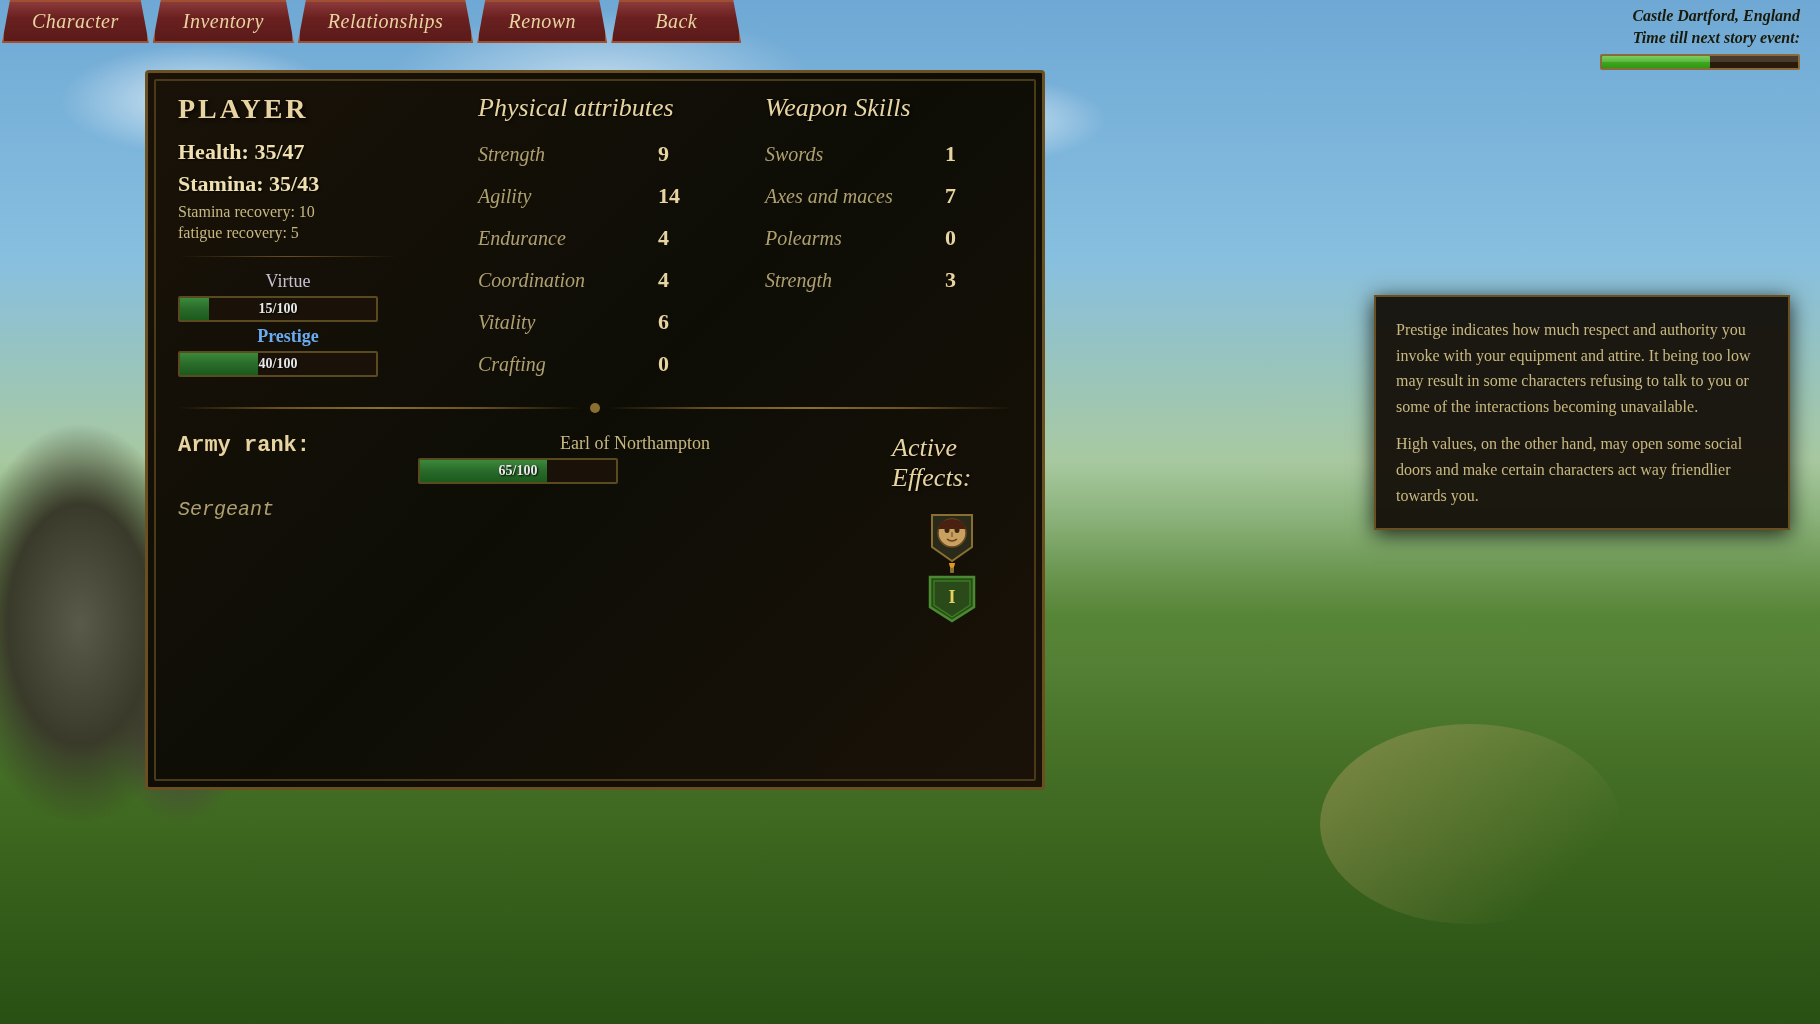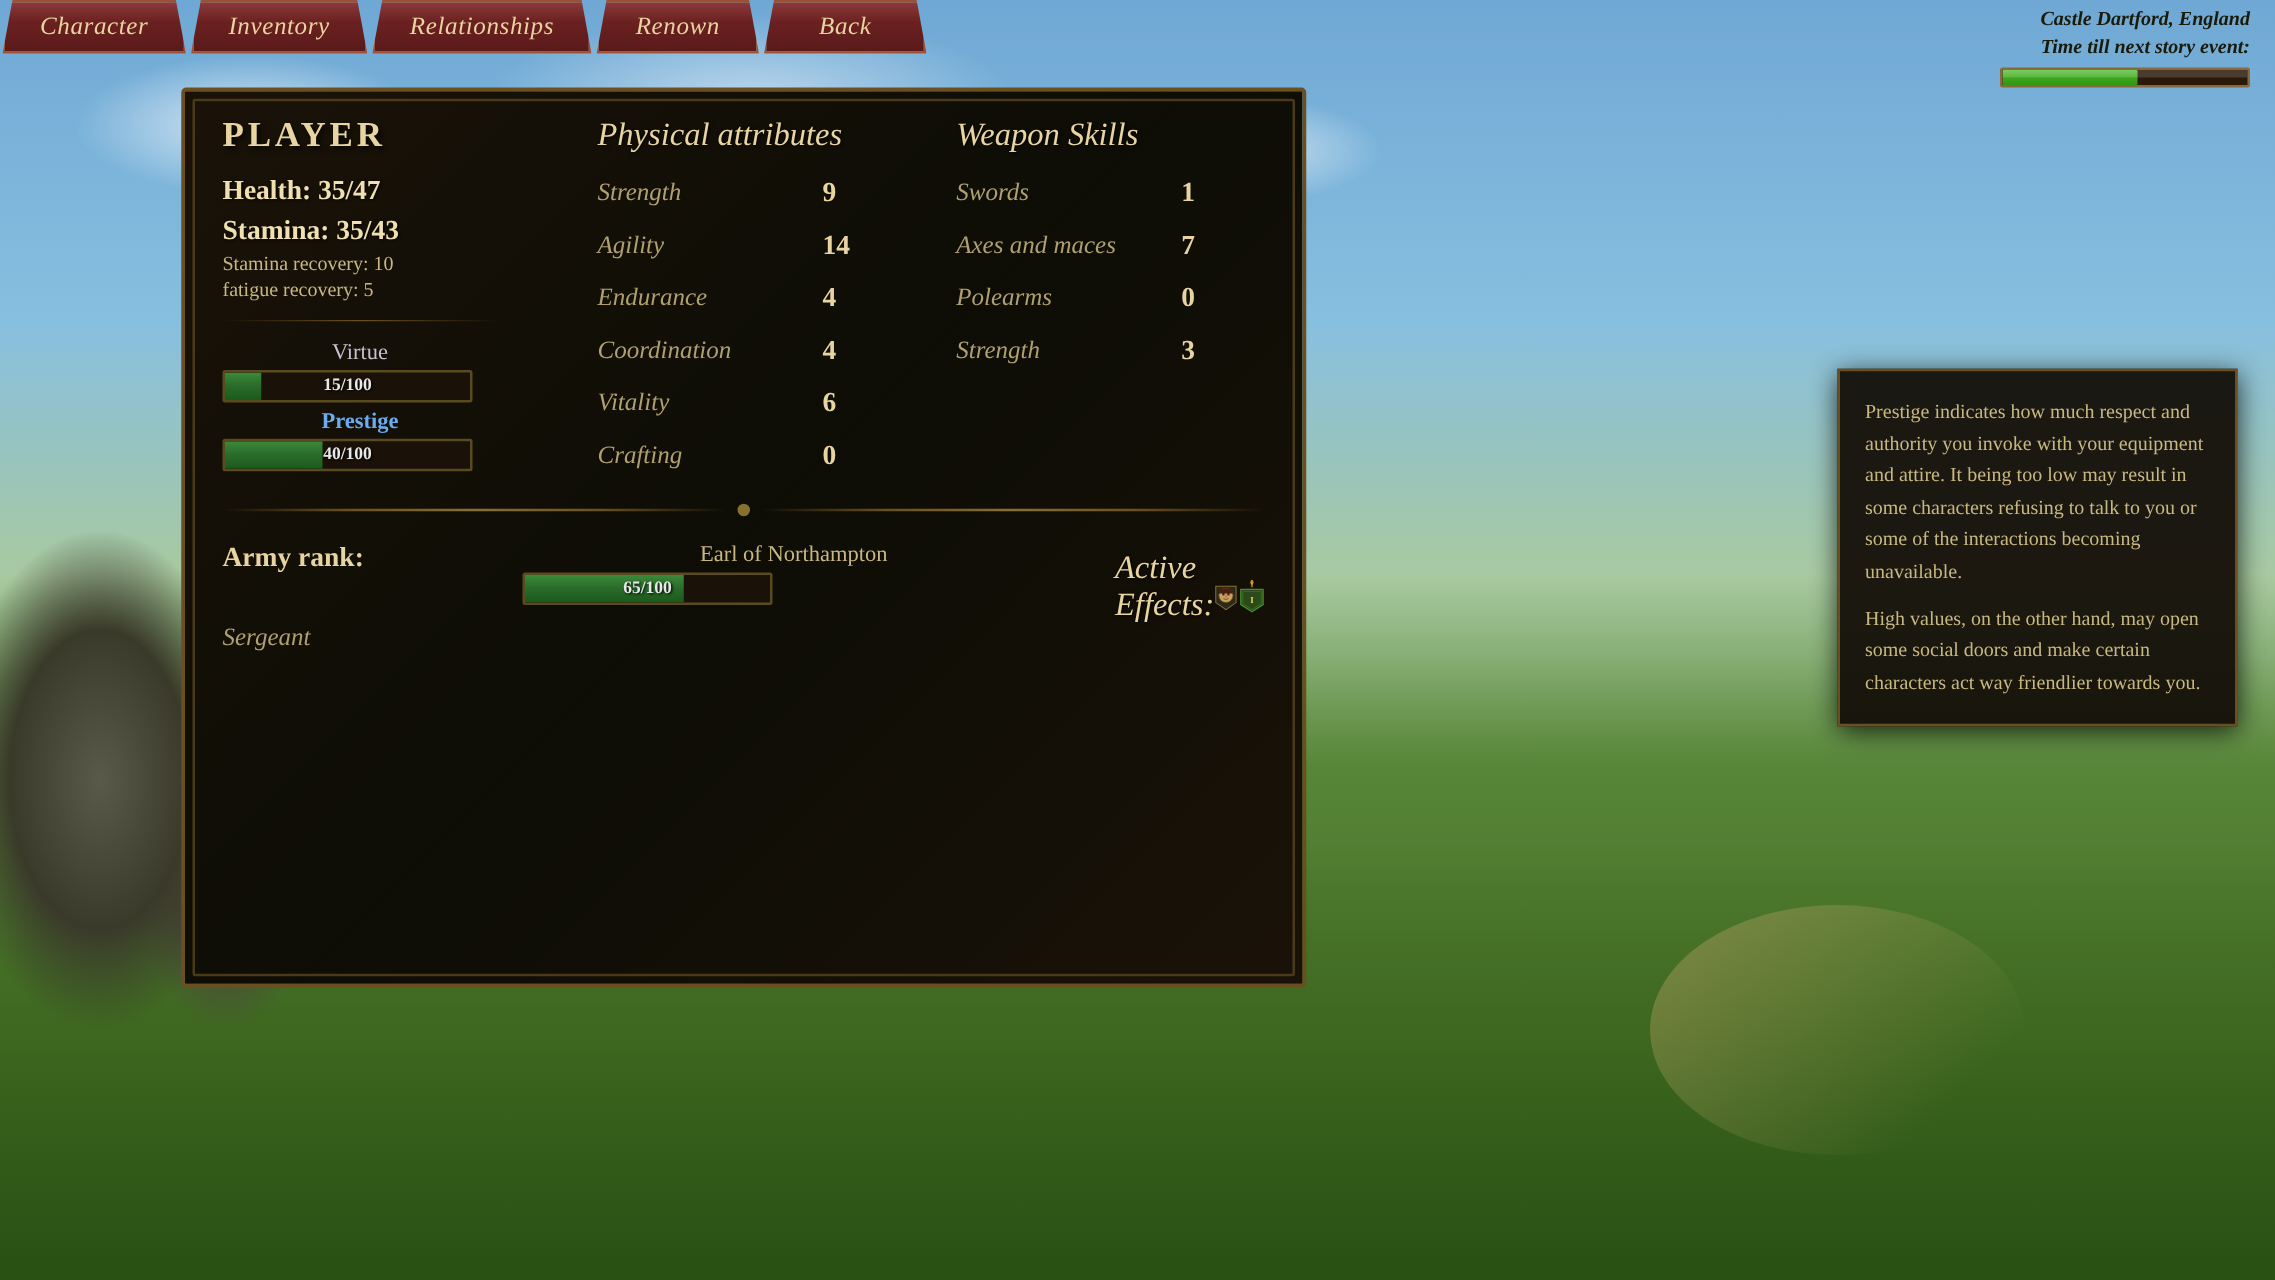--- a/index.html
+++ b/index.html
@@ -287,20 +287,21 @@
 
     
     .bottom-section {
       display: flex;
       gap: 40px;
       margin-top: 10px;
     }
 
     .army-section {
       width: 200px;
+      font-family: Liberation Mono, monospace;
     }
 
     .army-rank-label {
       font-size: 22px;
       color: #e8d4a0;
       font-weight: bold;
       margin-bottom: 8px;
     }
     .army-rank-value {
       font-size: 20px;
@@ -342,29 +343,30 @@
       transform: translate(-50%, -50%);
       font-size: 14px;
       color: #e8e8e8;
       font-weight: bold;
       text-shadow: 1px 1px 2px #000;
     }
 
     .active-effects-section {
       width: 120px;
       display: flex;
+      flex-direction: column;
       align-items: center;
     }
 
     
     .tooltip-panel {
       position: absolute;
       top: 295px;
       right: 30px;
-      width: 320px;
+      width: 416px;
       background: rgba(20, 15, 8, 0.95);
       border: 2px solid #6a5020;
       padding: 20px;
       z-index: 10;
       font-size: 16px;
       color: #c8b880;
       line-height: 1.6;
       box-shadow: 0 4px 20px rgba(0,0,0,0.8);
     }
 

